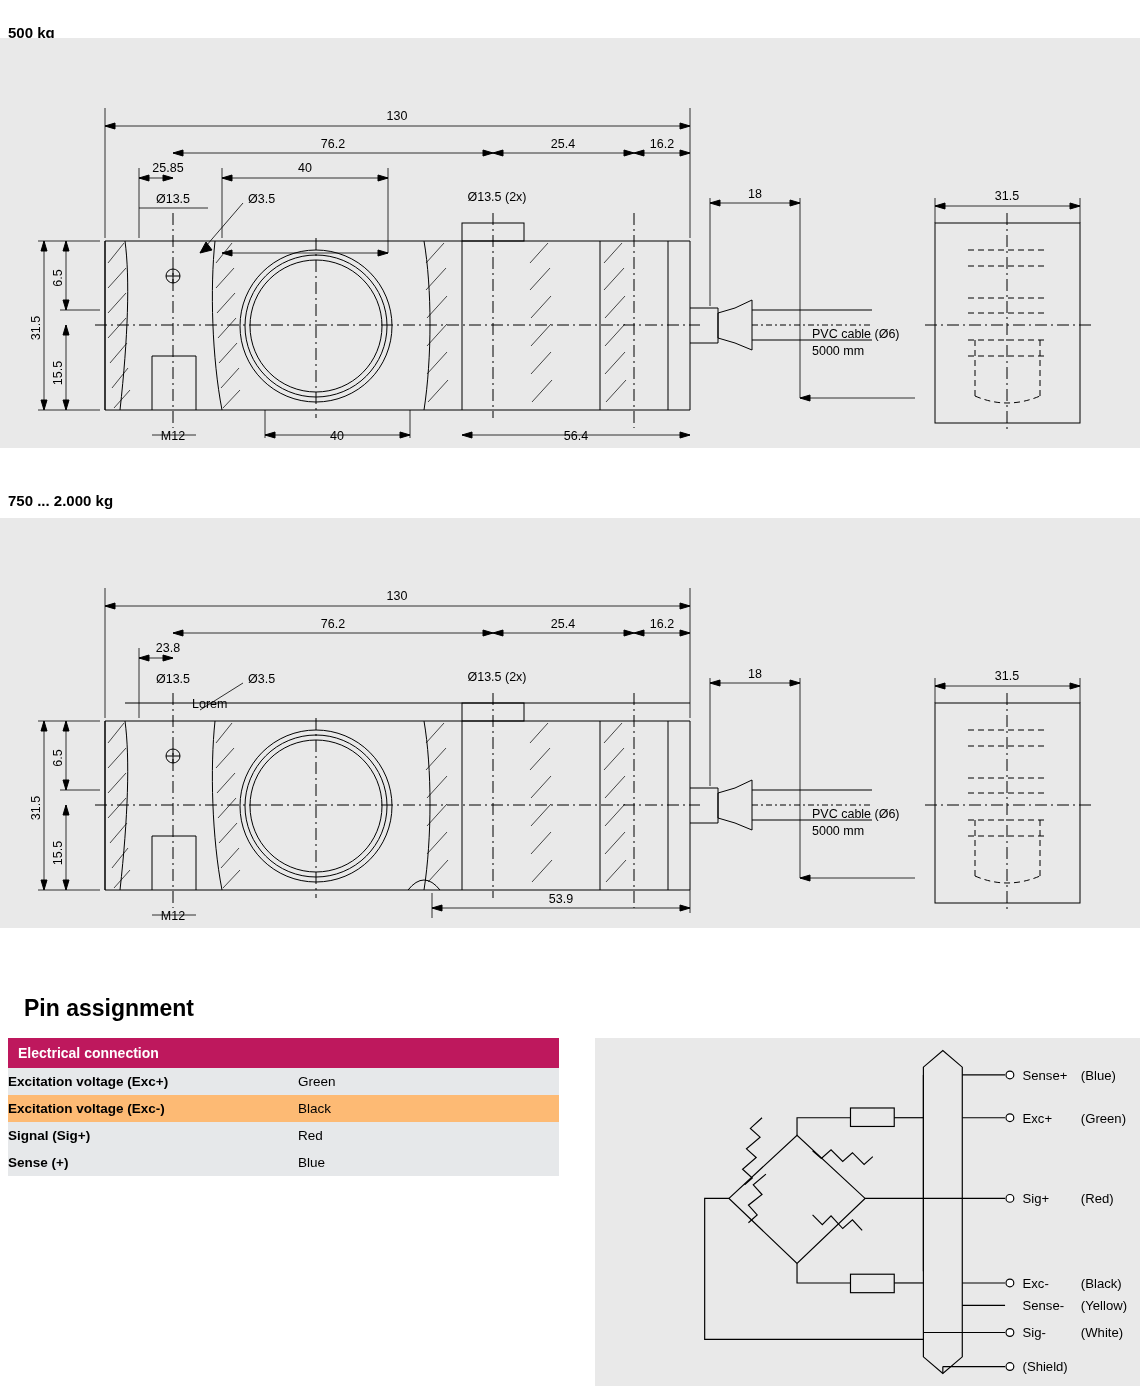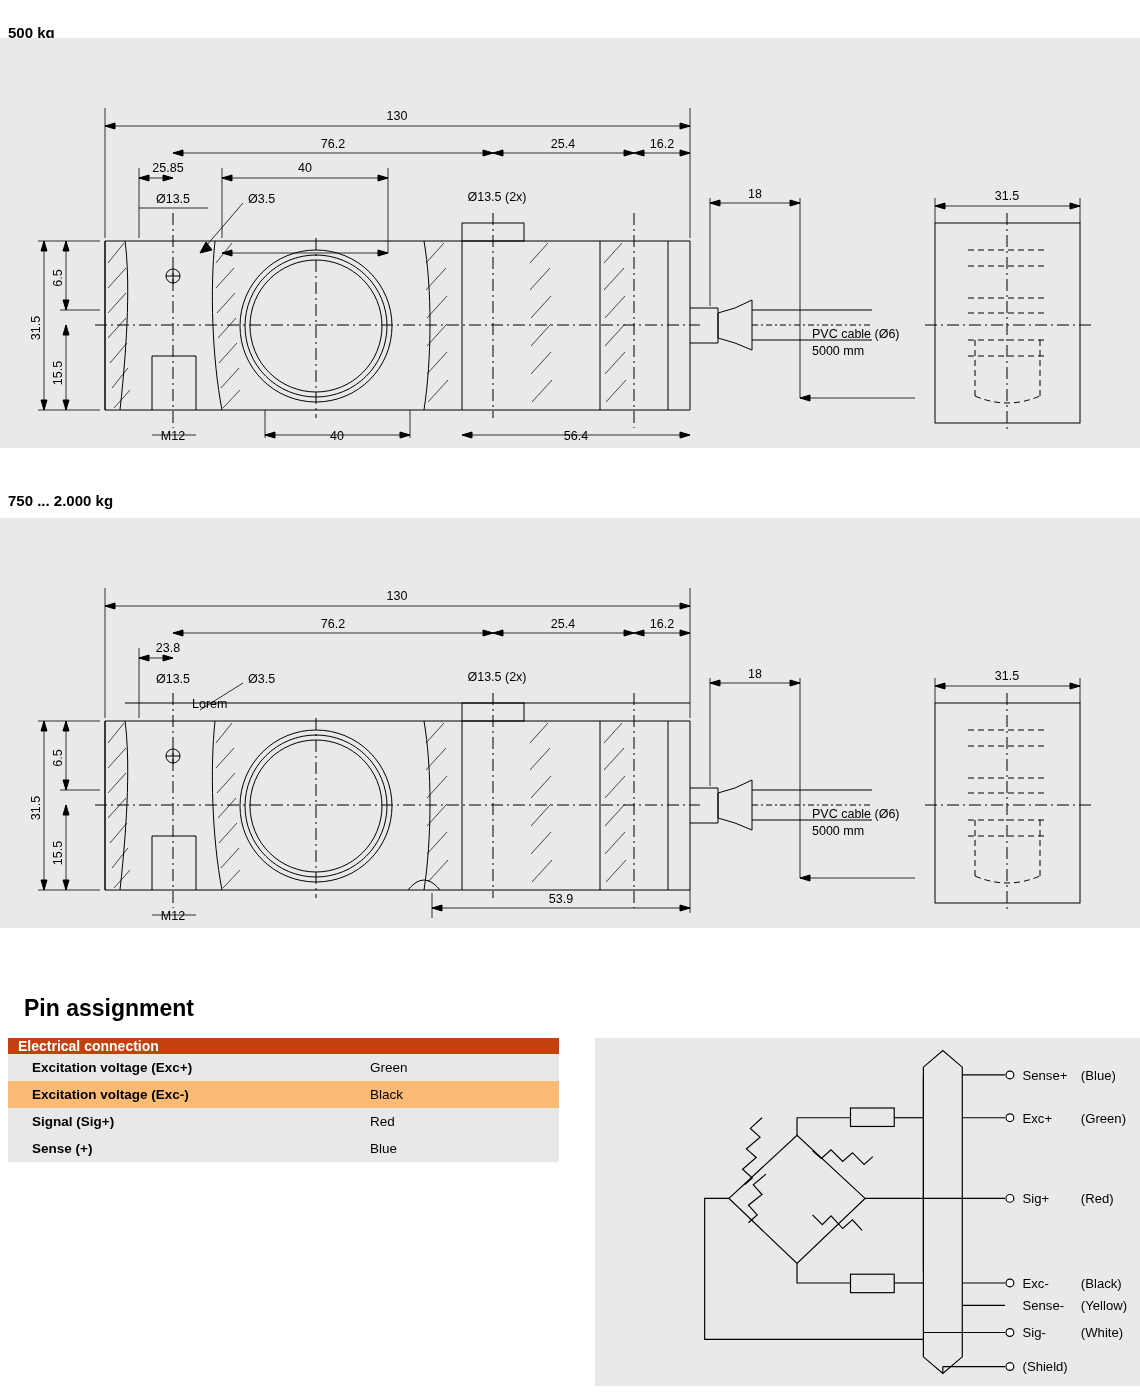--- a/index.html
+++ b/index.html
@@ -2,22 +2,22 @@
 <html><head>
 <meta charset="utf-8">
 <style>
   html,body{margin:0;padding:0;background:#ffffff;}
   body{width:1140px;height:1396px;position:relative;font-family:"Liberation Sans",sans-serif;color:#000;}
   .panel{position:absolute;background:#e9e9e9;}
   .sec-title{position:absolute;font-weight:bold;font-size:15px;}
   .dwg{position:absolute;left:0;top:0;width:100%;height:100%;}
   .h1{position:absolute;font-weight:bold;font-size:23px;}
   table.pin{position:absolute;border-collapse:collapse;width:551px;font-size:13.5px;}
-  table.pin th{background:#c2410c;color:#fff;text-align:left;padding:0 10px;font-size:14px;font-weight:bold;}
-  table.pin td{padding:6px 24px;}
+  table.pin th{background:#be185d;color:#fff;text-align:left;padding:7px 10px;font-size:14px;font-weight:bold;}
+  table.pin td{padding:6px 0;}
   table.pin td.lbl{font-weight:bold;width:290px;}
   table.pin tr.odd td{background:#e6e8ea;}
   table.pin tr.even td{background:#fdba74;}
   svg{display:block;}
   text{font-family:"Liberation Sans",sans-serif;}
 </style>
 </head>
 <body>
 
 <div class="sec-title" style="left:8px;top:24px;">500 kg</div>

